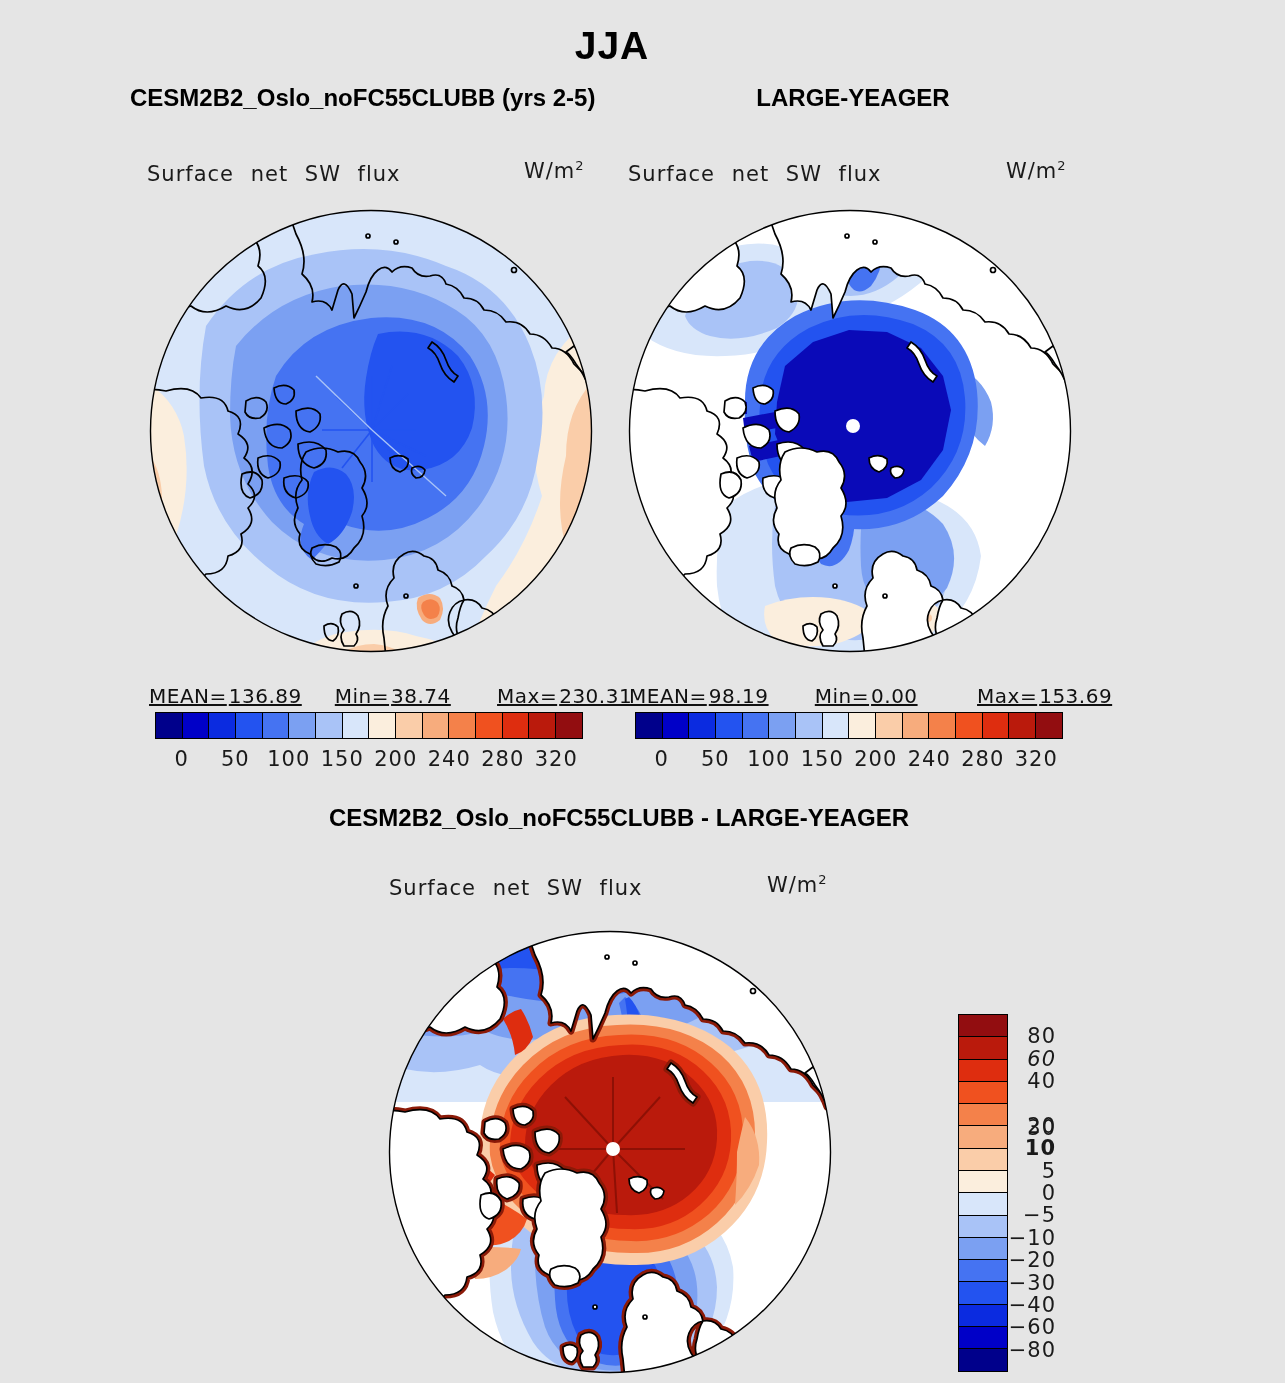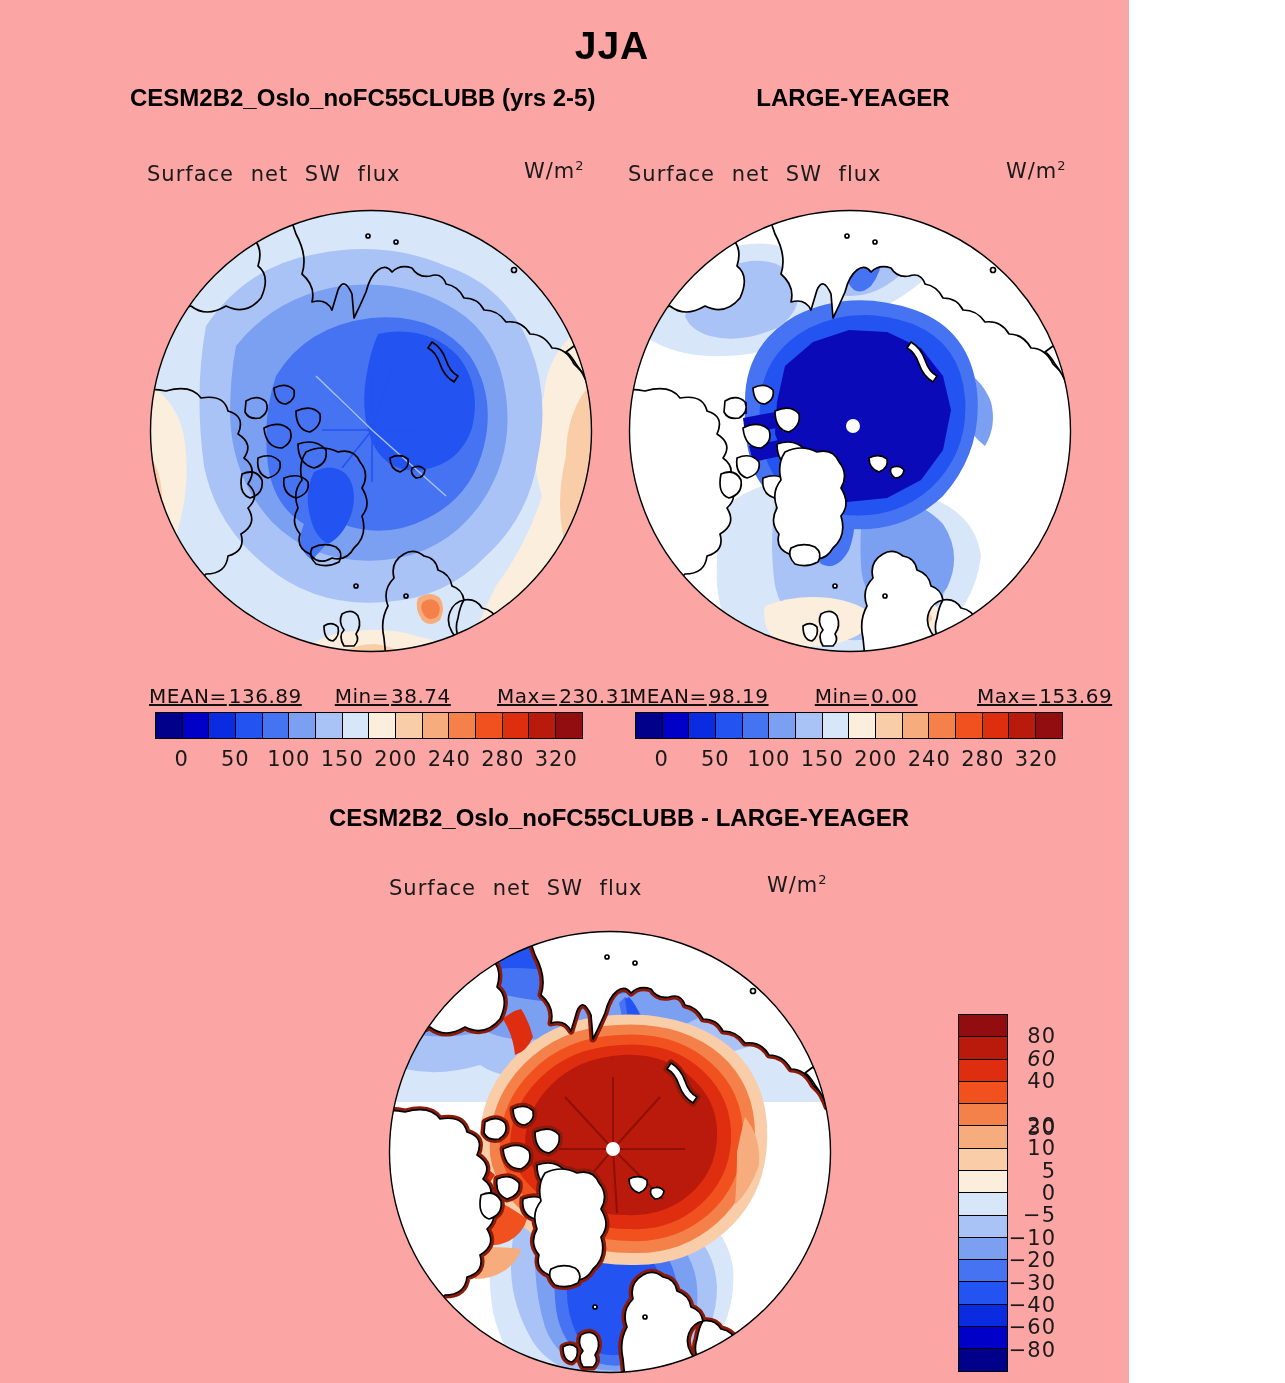--- a/index.html
+++ b/index.html
@@ -1,16 +1,16 @@
 <!DOCTYPE html>
 <html><head>
 <meta charset="utf-8">
 <style>
   html,body{margin:0;padding:0;background:#fff;}
-  #page{position:relative;width:1129px;height:1383px;background:#fca5a5;overflow:hidden;
+  #page{position:relative;width:1285px;height:1383px;background:#e5e5e5;overflow:hidden;
         font-family:"DejaVu Sans",sans-serif;color:#111;}
   .abs{position:absolute;}
   .season-title{left:612px;top:24px;transform:translateX(-50%);
     font-family:"Liberation Sans",sans-serif;font-weight:bold;font-size:39px;letter-spacing:1px;color:#000;}
   .subtitle{font-family:"Liberation Sans",sans-serif;font-weight:bold;font-size:24px;color:#000;white-space:nowrap;}
   .subtitle-left{left:130px;top:84px;}
   .subtitle-right{left:853px;top:84px;transform:translateX(-50%);}
   .diff-title{left:619px;top:804px;transform:translateX(-50%);
     font-family:"Liberation Sans",sans-serif;font-weight:bold;font-size:24px;color:#000;white-space:nowrap;}
   .fieldlabel{font-size:21px;letter-spacing:1px;word-spacing:9px;color:#1a1a1a;white-space:nowrap;}
@@ -346,21 +346,21 @@
       <div class="cell" style="background: rgb(11, 43, 224);"></div>
       <div class="cell" style="background: rgb(0, 0, 200);"></div>
       <div class="cell" style="background: rgb(0, 0, 139);"></div>
     </div>
   <div class="abs vlabels" id="vbar-labels" style="left:1004px;top:1014px">
       <span class="vlabel" style="top: 6.25%;">80</span>
       <span class="vlabel" style="top: 12.5%; font-style: italic;">60</span>
       <span class="vlabel" style="top: 18.75%;">40</span>
       <span class="vlabel" style="top: 25%; margin-top: 24px;">30</span>
       <span class="vlabel" style="top: 31.25%;">20</span>
-      <span class="vlabel" style="top: 37.5%;">10</span>
+      <span class="vlabel" style="top: 37.5%; font-weight: bold;">10</span>
       <span class="vlabel" style="top: 43.75%;">5</span>
       <span class="vlabel" style="top: 50%;">0</span>
       <span class="vlabel" style="top: 56.25%;">−5</span>
       <span class="vlabel" style="top: 62.5%;">−10</span>
       <span class="vlabel" style="top: 68.75%;">−20</span>
       <span class="vlabel" style="top: 75%;">−30</span>
       <span class="vlabel" style="top: 81.25%;">−40</span>
       <span class="vlabel" style="top: 87.5%;">−60</span>
       <span class="vlabel" style="top: 93.75%;">−80</span>
     </div>

